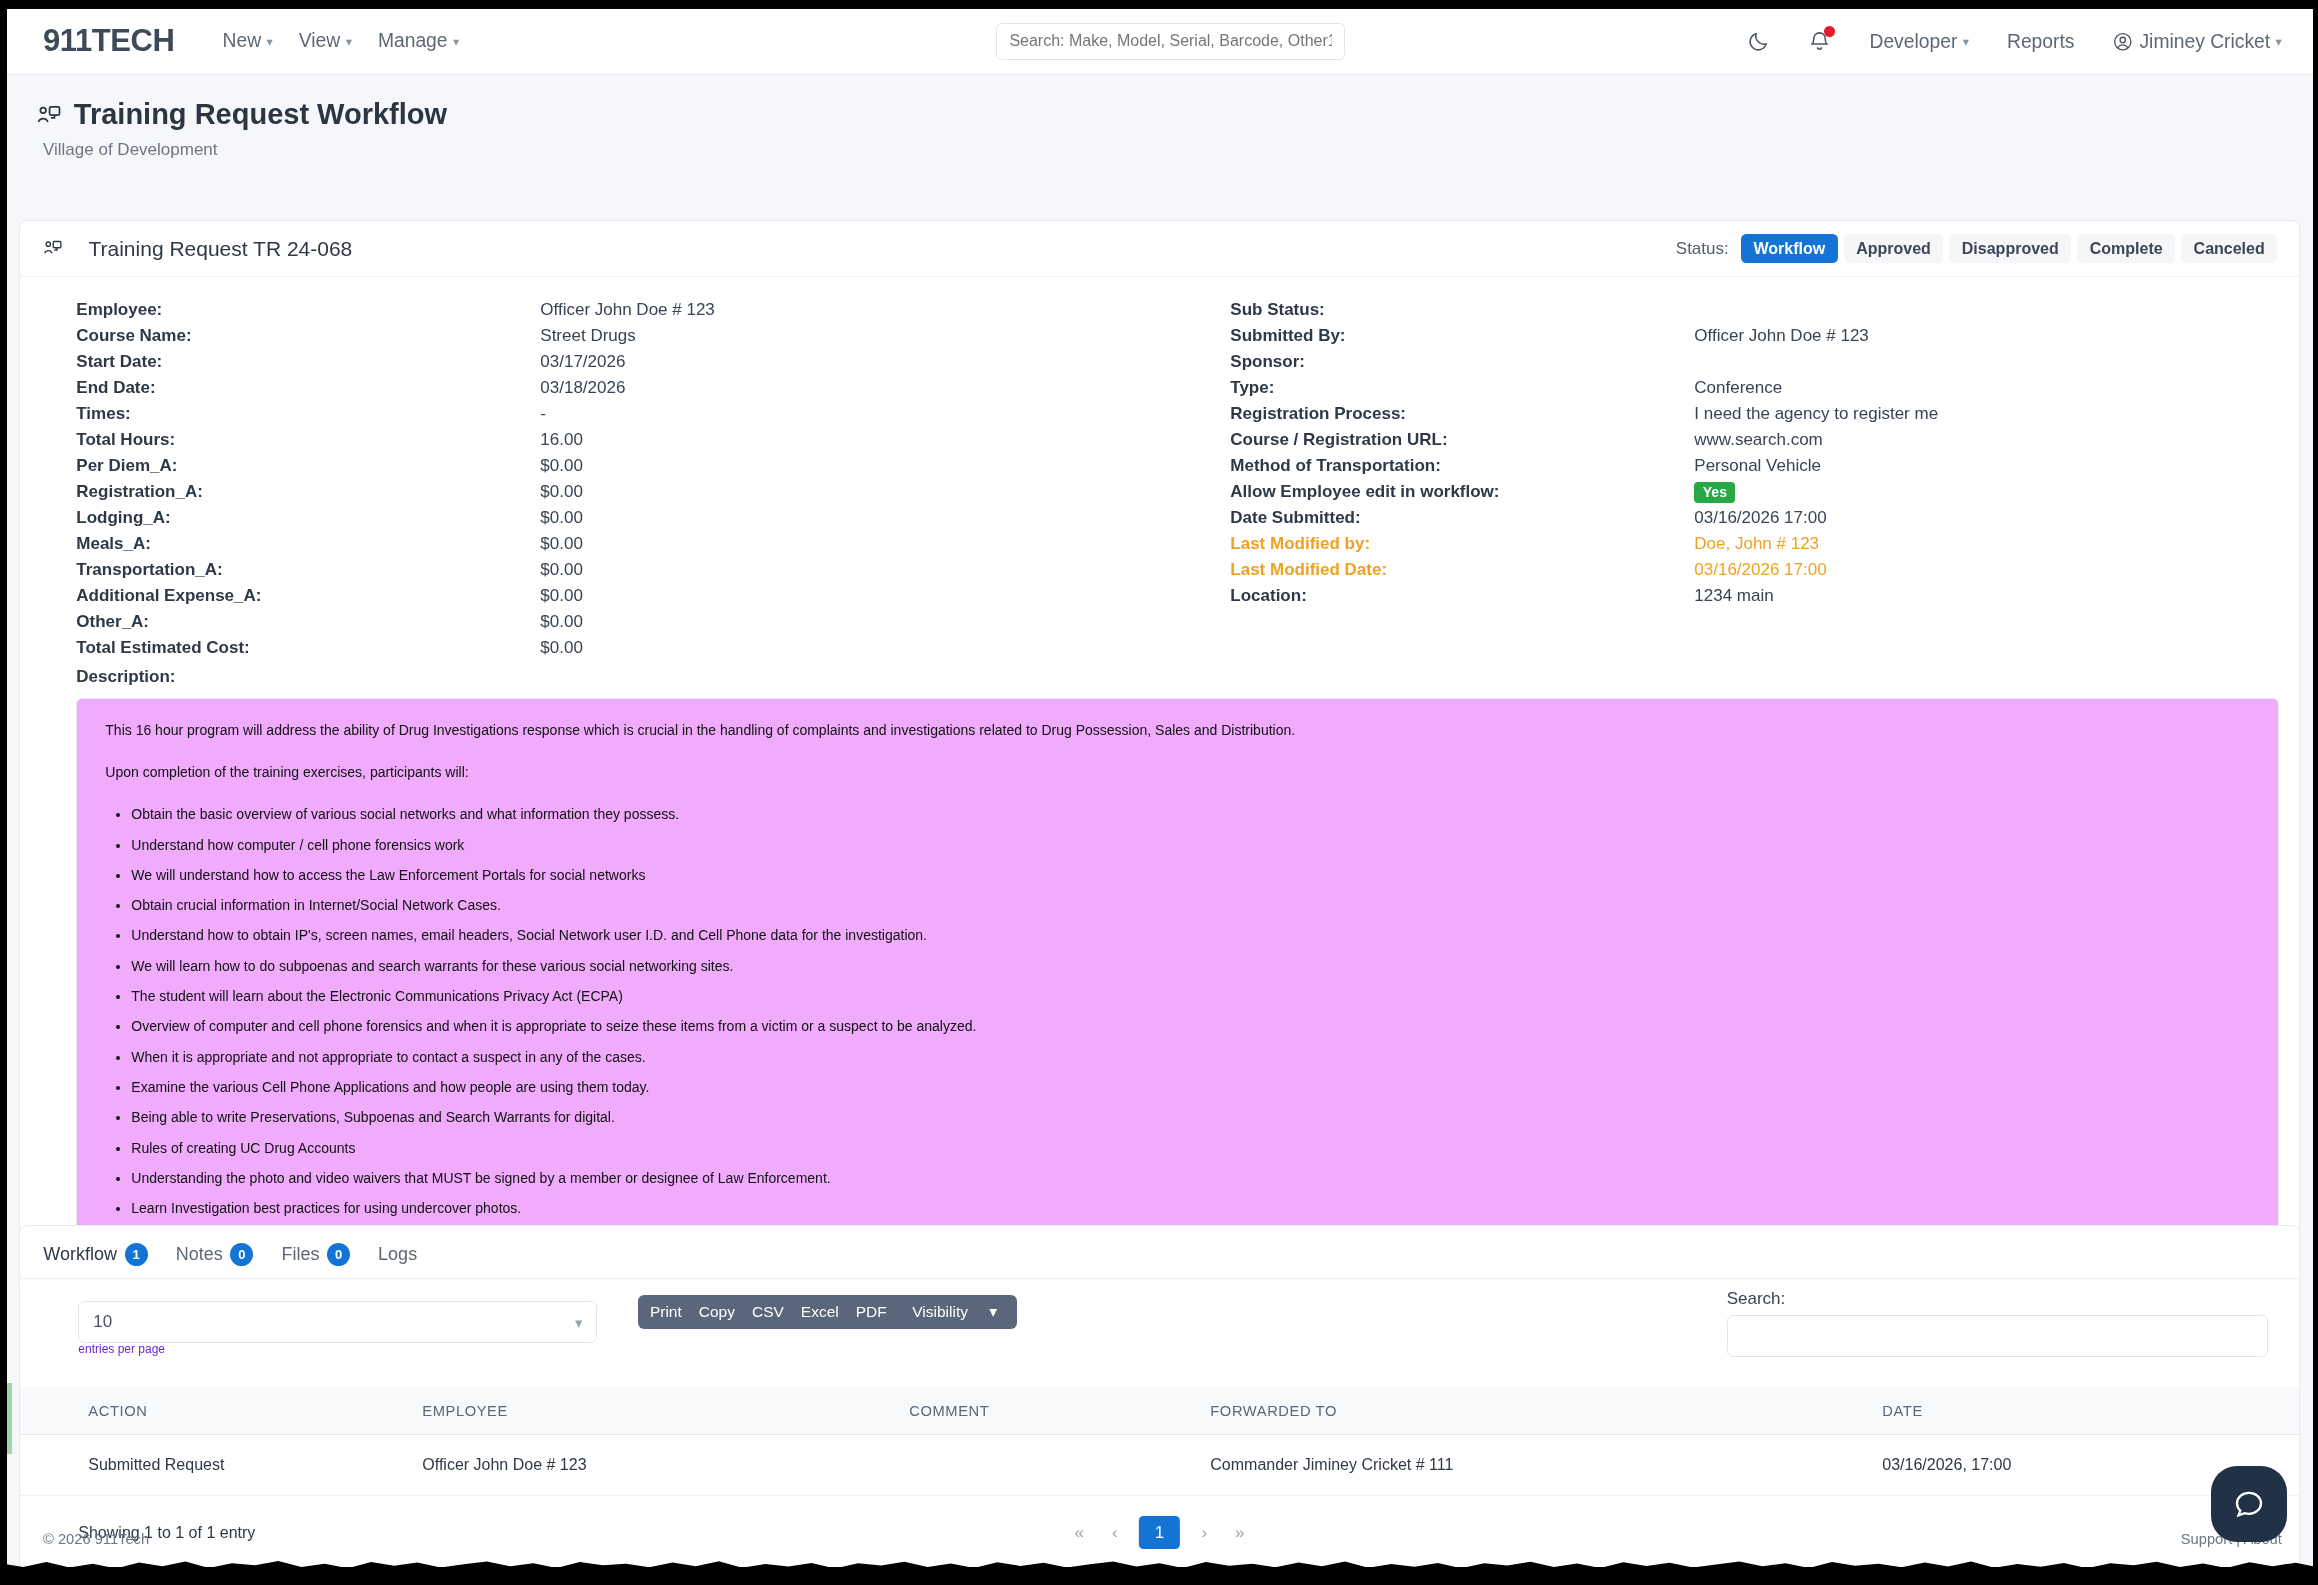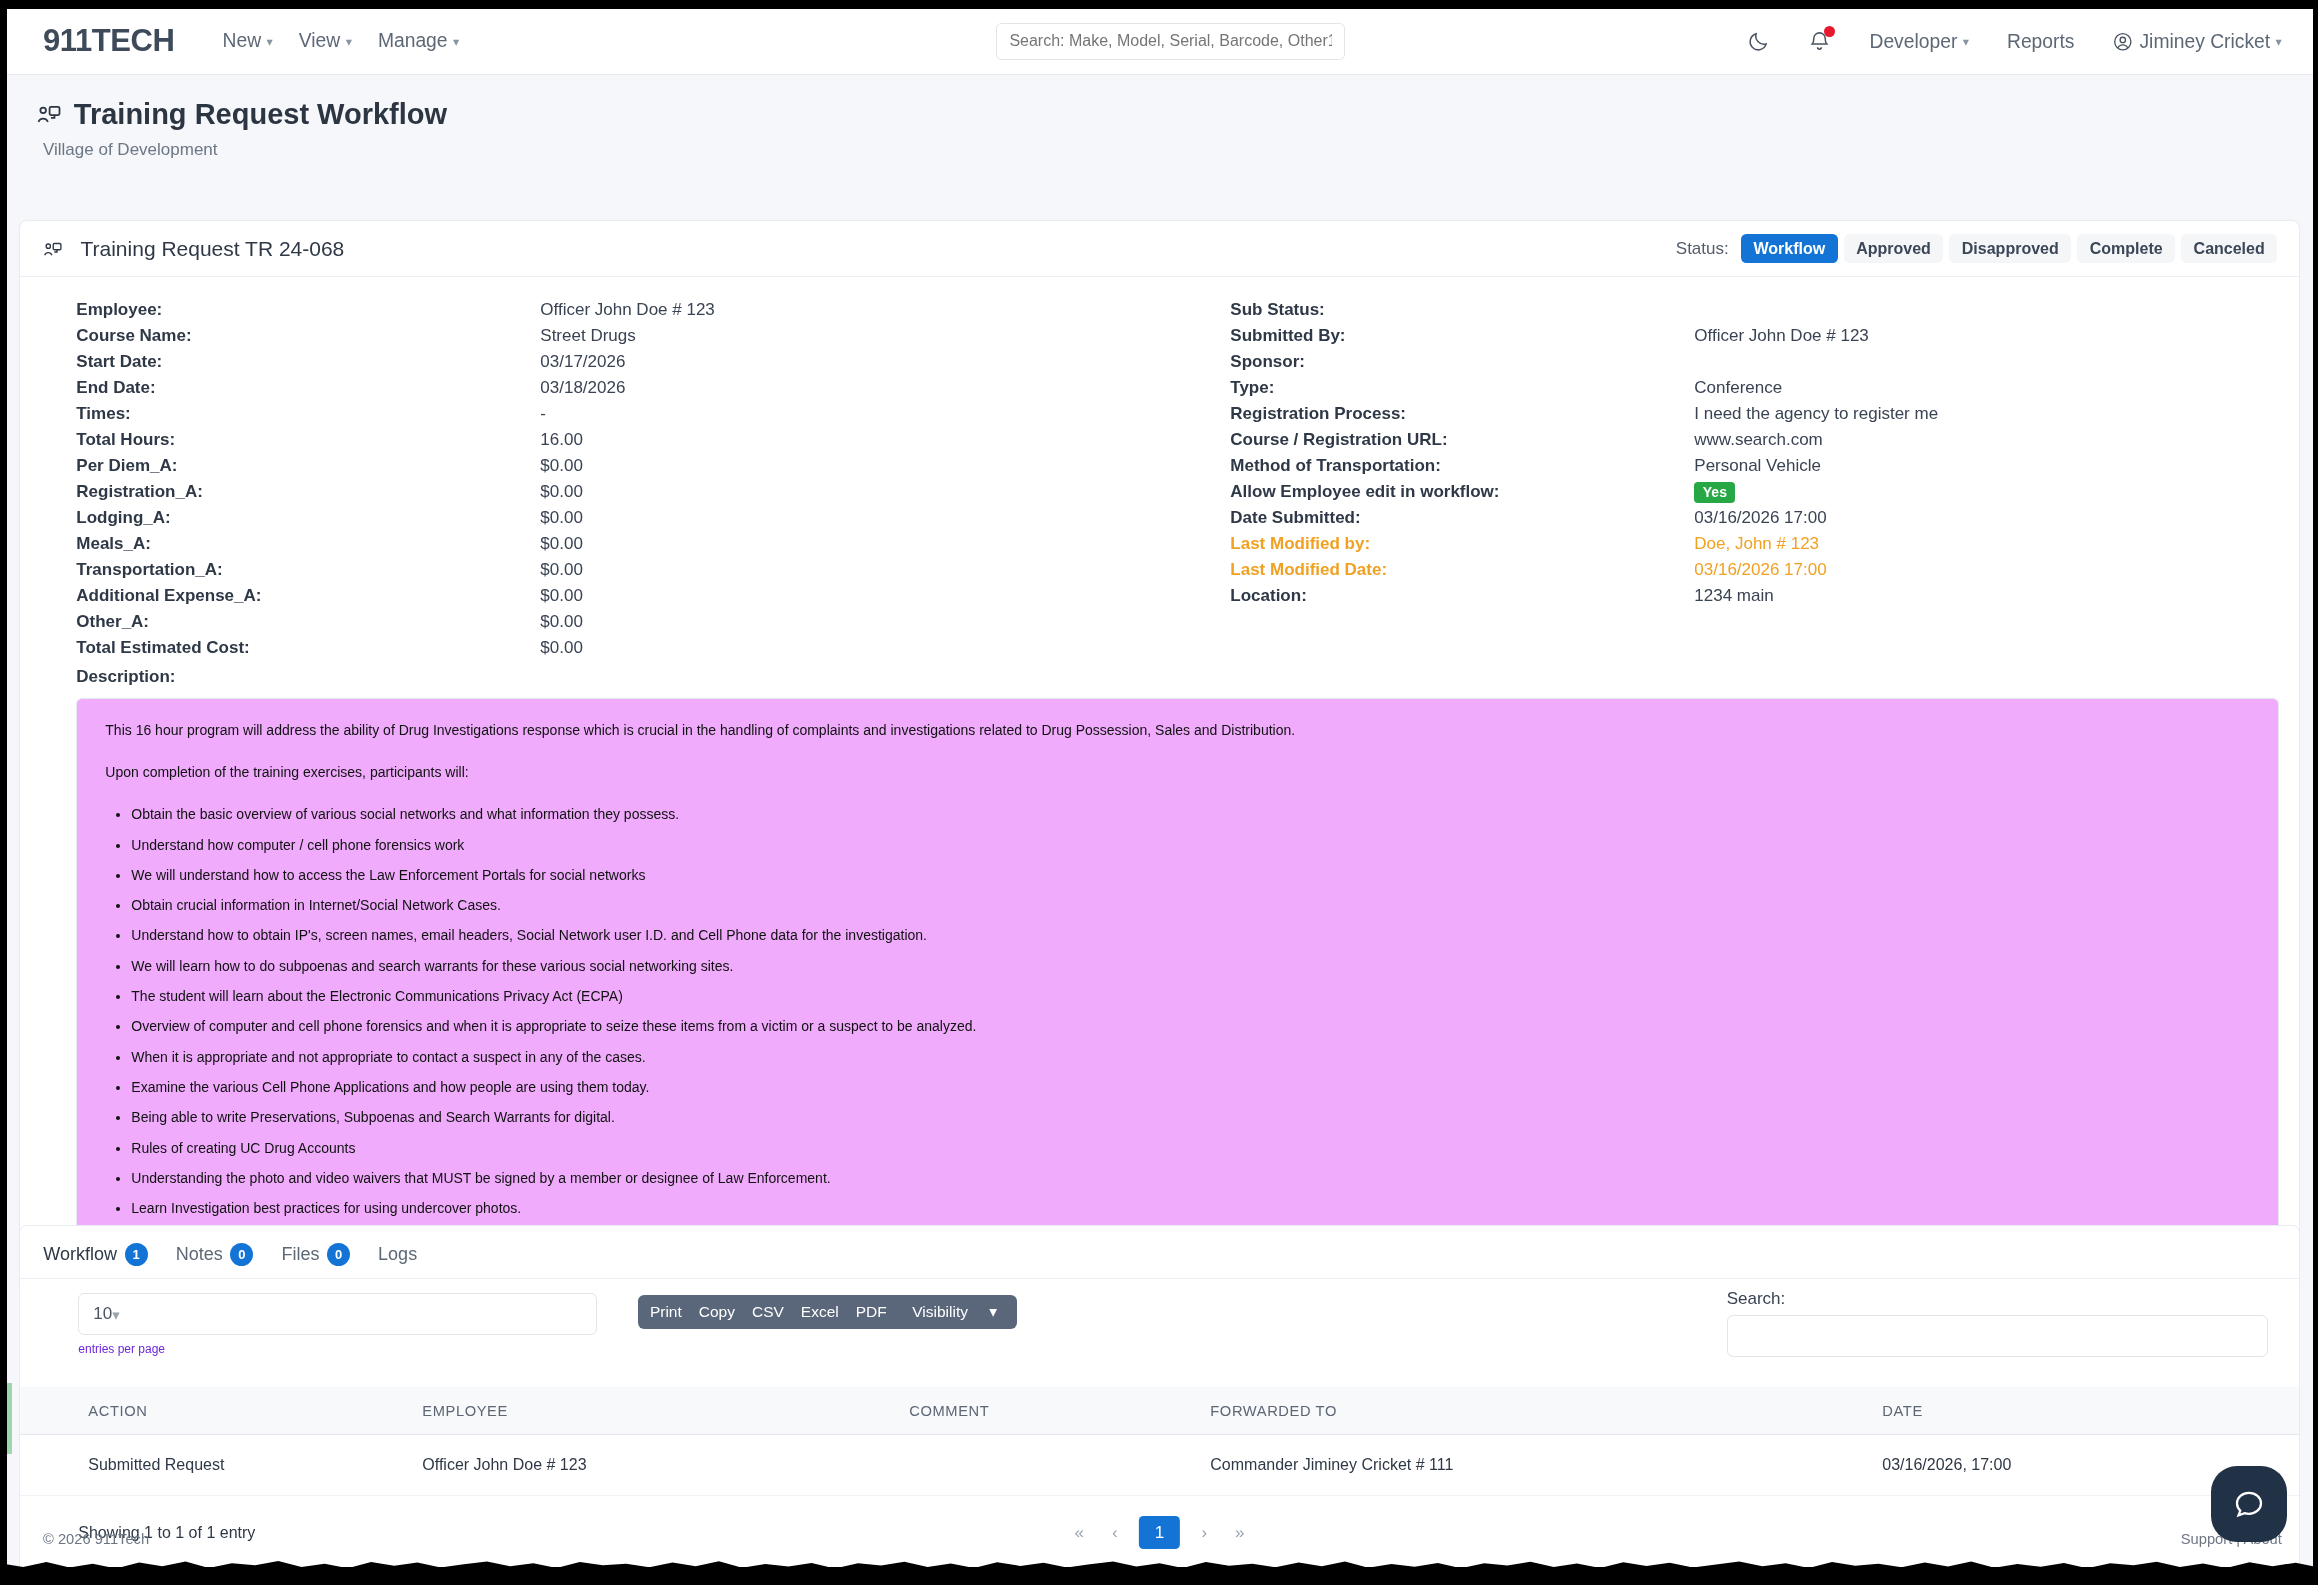--- a/index.html
+++ b/index.html
@@ -90,21 +90,21 @@
   .card {
     position:absolute; left:19.3px; right:19.3px; top:220px;
     background:#fff; border:0.8px solid #e8ebef; border-radius:7.7px;
     box-shadow: 0 0.8px 1.5px rgba(16,24,40,.04);
   }
   .card-header {
     height: 56px; border-bottom: 0.8px solid #eceff3;
     display:flex; align-items:center; padding: 0 21.6px;
     justify-content: space-between;
   }
-  .card-title { display:flex; align-items:flex-end; gap:17px; font-size:21px; color:#2e3846; }
+  .card-title { display:flex; align-items:flex-start; gap:25px; font-size:21px; color:#2e3846; }
   .status-wrap { display:flex; align-items:center; gap: 6.2px; }
   .status-label { font-size: 17px; color:#535d6b; margin-right:6.2px; }
   .status-pill {
     font-size: 16px; font-weight: 700; color:#3b4657;
     background:#f4f6f8; border-radius:5.4px; padding: 5.4px 12.4px; cursor:pointer;
     white-space:nowrap;
   }
   .status-pill.active { background:#1474d6; color:#fff; }
 
   
@@ -147,21 +147,21 @@
     background:#1474d6; color:#fff; border-radius: 772px;
     font-size:13px; font-weight:700; min-width:23px; height:23px;
     display:flex; align-items:center; justify-content:center; padding:0 7px;
   }
 
   .tabletools { position:relative; height: 108px; }
   .lenwrap { position:absolute; left: 58px; top: 14px; width: 519px; }
   .lensel {
     width: 100%; height: 42px; border:0.8px solid #e1e5ea; border-radius:6.2px;
     background:#fff; font-size:17px; color:#4a5462; padding: 0 14px;
-    display:flex; align-items:center; cursor:pointer;
+    display:flex; align-items:center; justify-content:space-between; cursor:pointer;margin-top:8px;
   }
   .lensel .chev { color:#9aa3b0; font-size:14.7px; }
   .entries-lbl { position:absolute; left:58px; top: 63px; font-size: 12px; color:#6d28d9; }
   .btngroup {
     position:absolute; left: 618px; top: 16px;
     background:#5a6679; border-radius: 6.2px; height: 34px;
     display:flex; align-items:center; padding: 0 3.1px; gap: 0;
   }
   .btngroup span {
     color:#fff; font-size: 15.5px; padding: 0 8.5px; cursor:pointer; white-space:nowrap;

